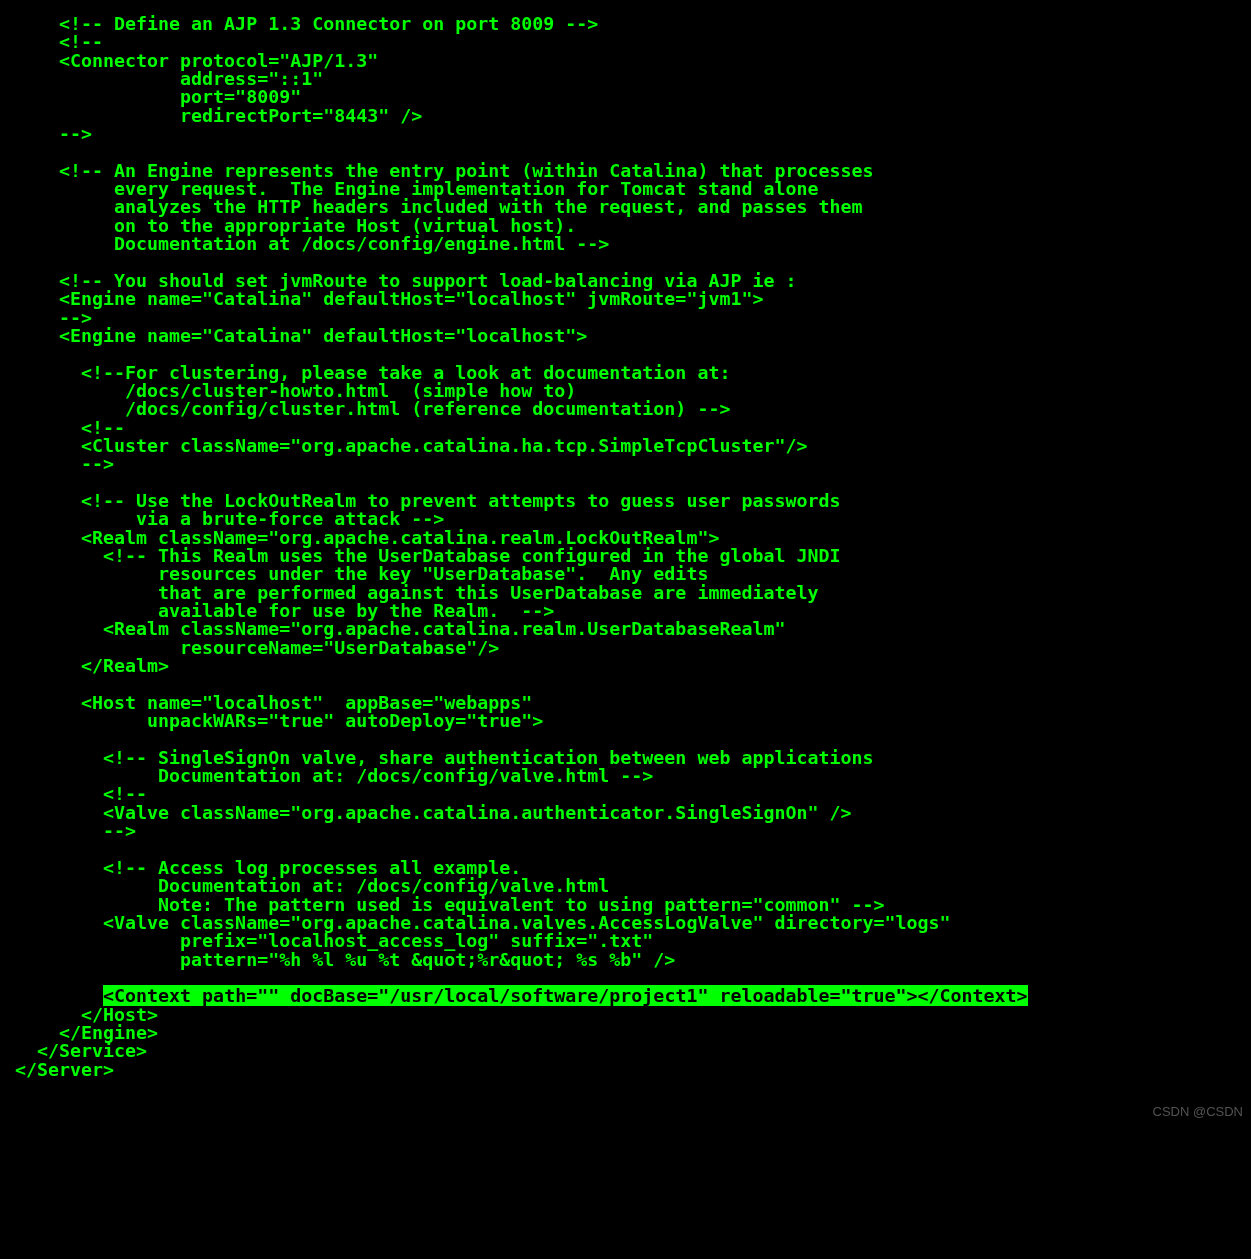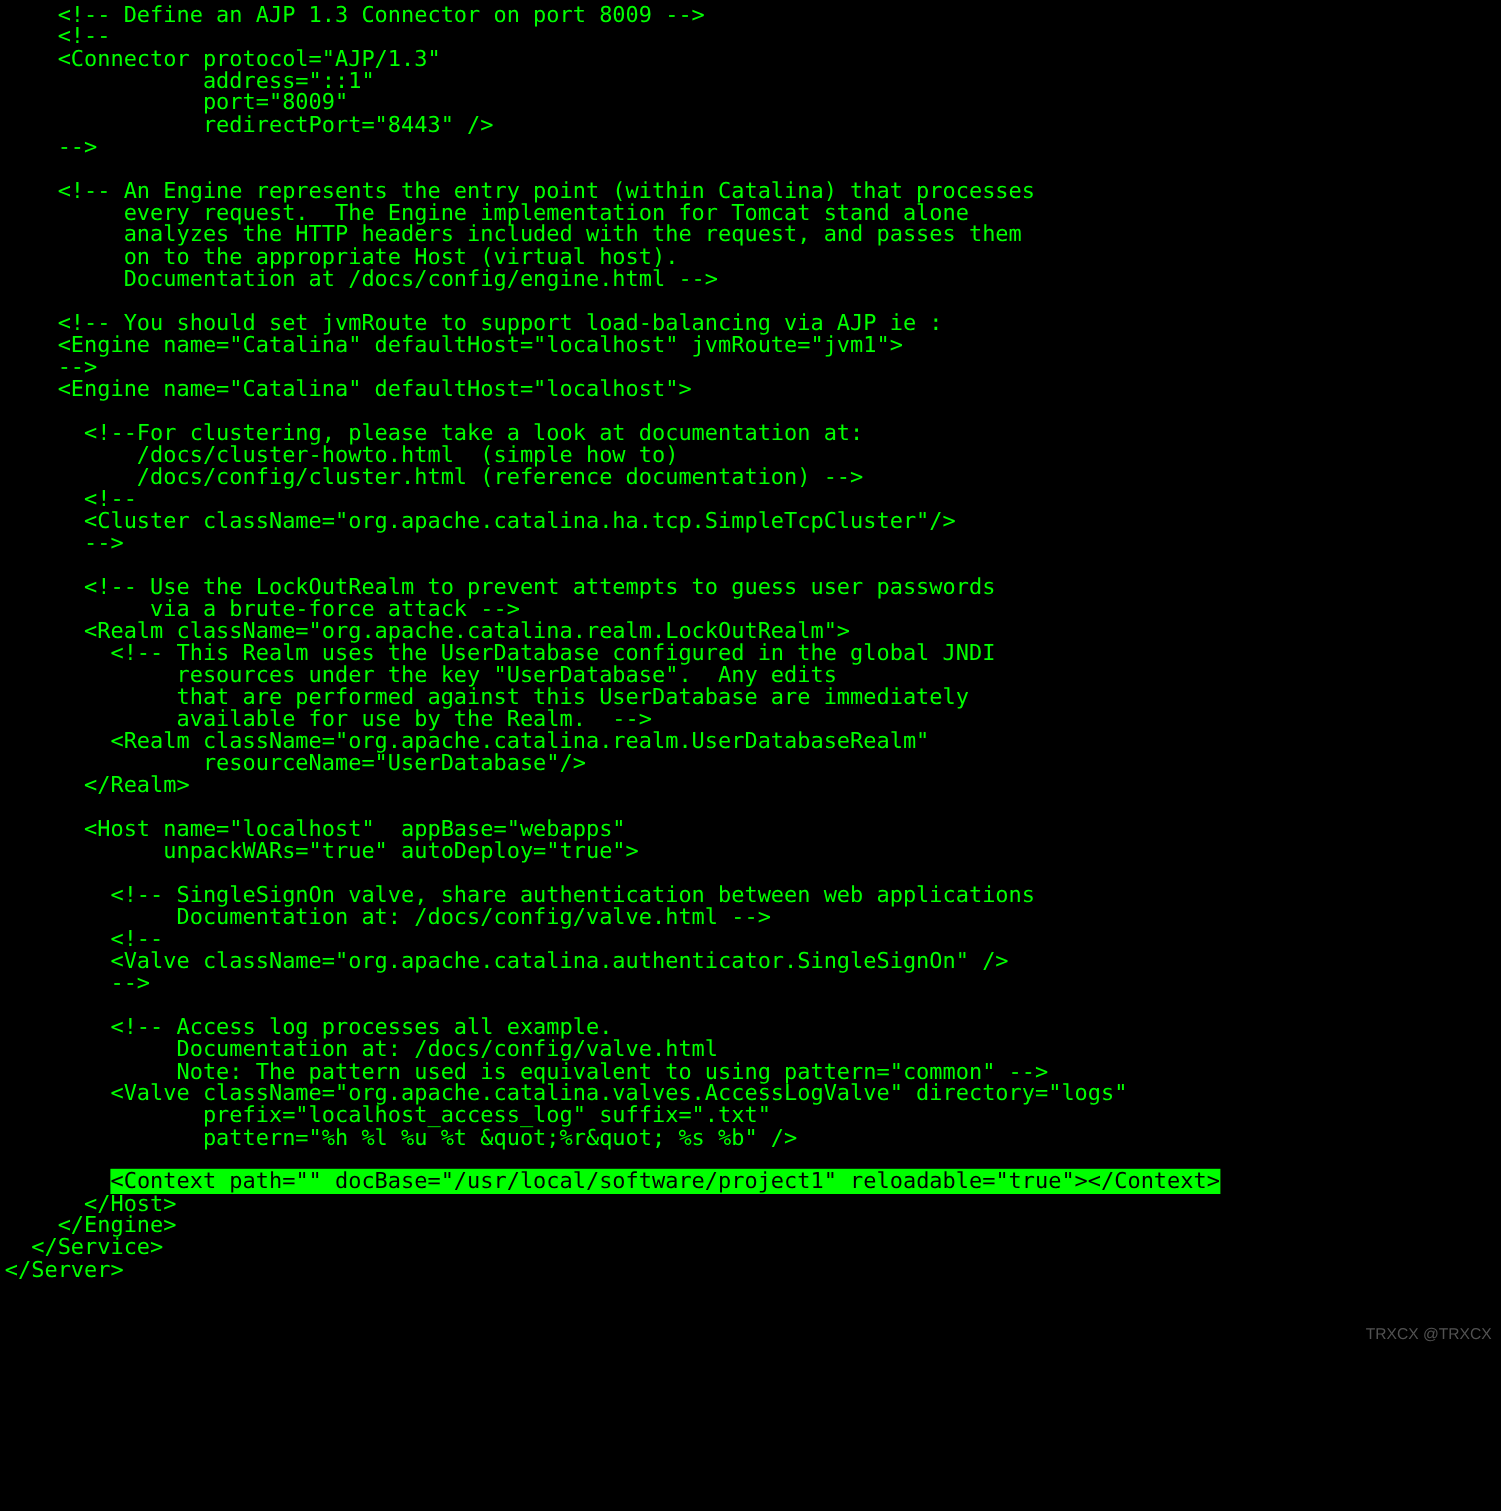--- a/index.html
+++ b/index.html
@@ -5,27 +5,27 @@
   html, body {
     margin: 0;
     padding: 0;
     background: #000;
     width: 1251px;
     height: 1259px;
     overflow: hidden;
   }
   pre.code {
     margin: 0;
-    padding: 4px;
+    padding: 15px;
     font-family: "DejaVu Sans Mono", "Consolas", "Menlo", monospace;
     font-size: 18.3px;
     line-height: 18.35px;
     color: #00ff00;
     white-space: pre;
-    font-weight: normal;
+    font-weight: bold;
   }
   .hl {
     background: #00ff00;
     color: #000;
   }
   .watermark {
     position: absolute;
     right: 8px;
     bottom: 140px;
     color: #888;
@@ -89,13 +89,13 @@
         &lt;Valve className="org.apache.catalina.valves.AccessLogValve" directory="logs"
                prefix="localhost_access_log" suffix=".txt"
                pattern="%h %l %u %t &amp;quot;%r&amp;quot; %s %b" /&gt;
 
         <span class="hl">&lt;Context path="" docBase="/usr/local/software/project1" reloadable="true"&gt;&lt;/Context&gt;</span>
       &lt;/Host&gt;
     &lt;/Engine&gt;
   &lt;/Service&gt;
 &lt;/Server&gt;
 </pre>
-<div class="watermark">TRXCX @TRXCX</div>
+<div class="watermark">CSDN @CSDN</div>
 
 </body></html>

